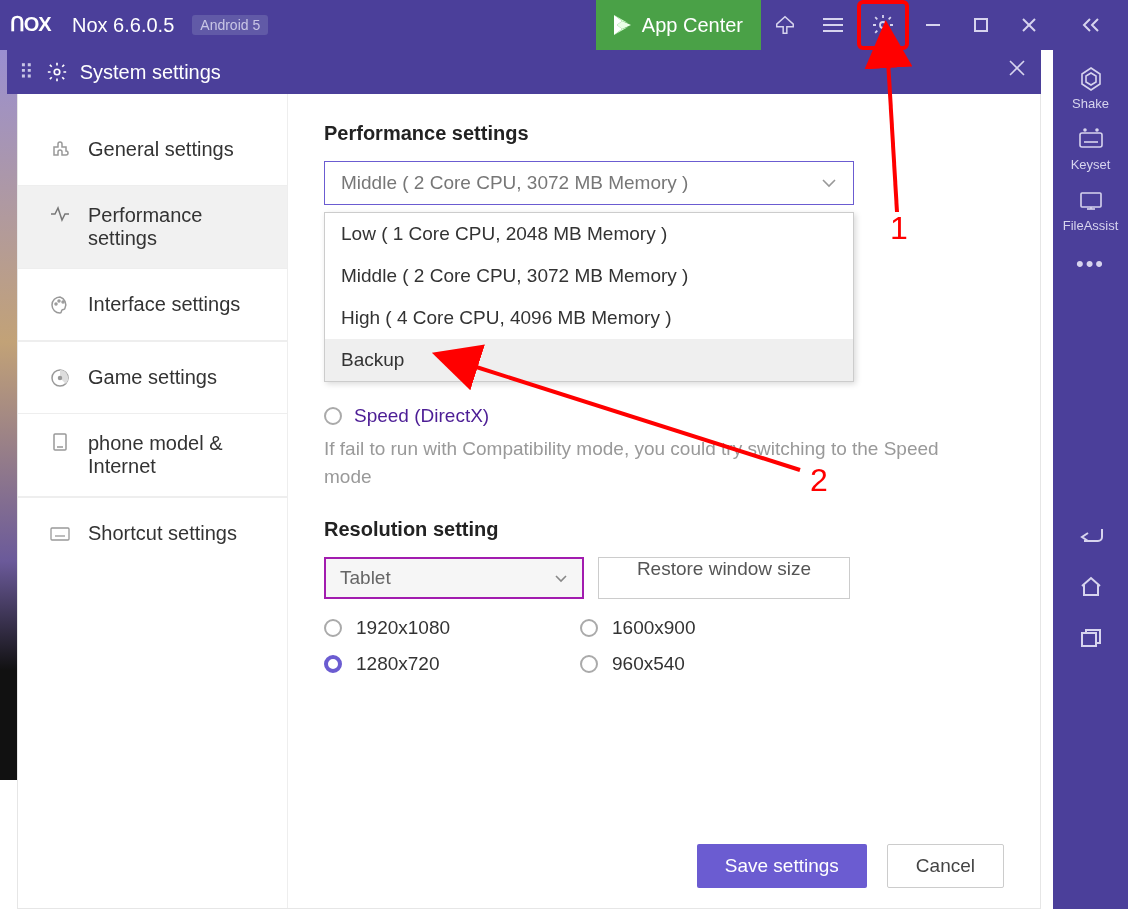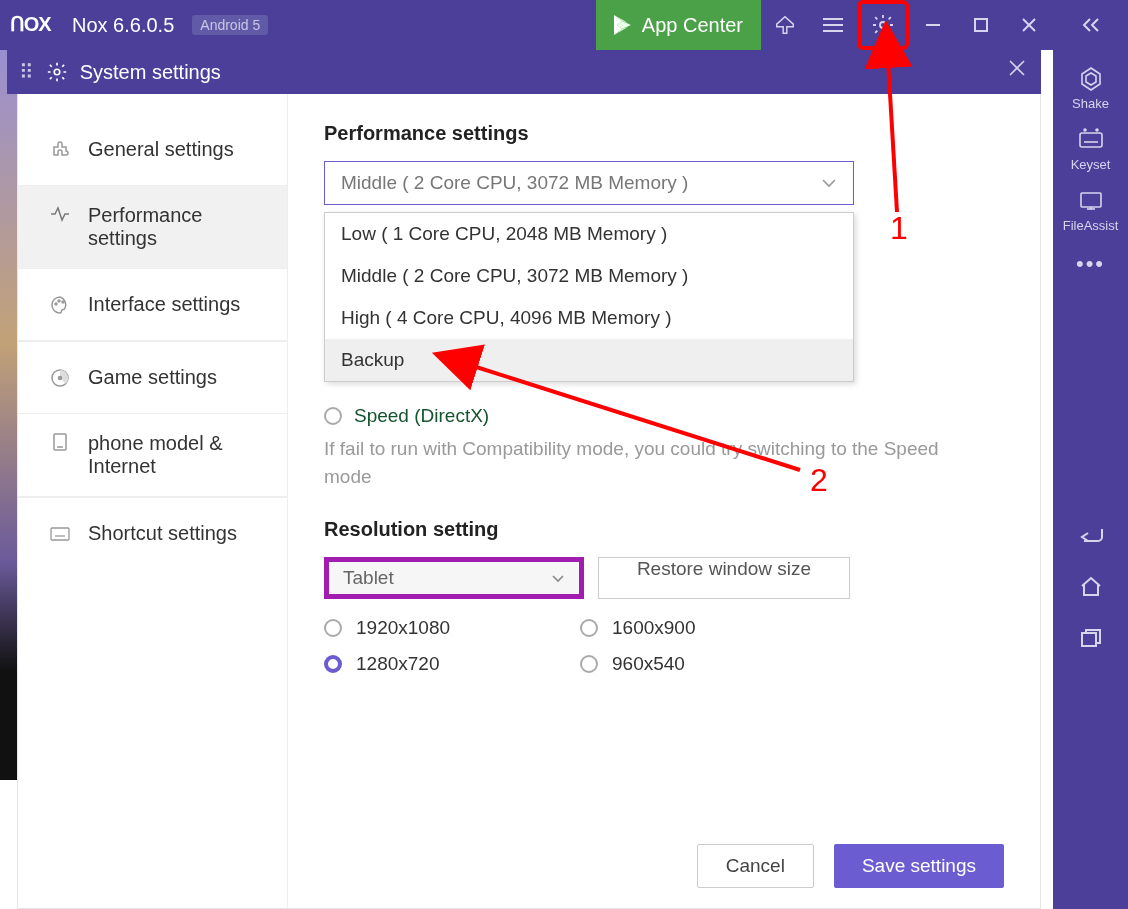--- a/index.html
+++ b/index.html
@@ -42,28 +42,28 @@
   .side-item.active { background:#f1f1f1;}
   .side-sep { height:1px; background:#eee; margin:0 0;}
   
   
   .content { flex:1; padding:28px 36px 20px 36px; position:relative;}
   .section-title { font-size:20px; font-weight:600; color:#222; margin-bottom:16px;}
   .combo { width:530px; height:44px; border:1px solid #6b5cd1; display:flex; align-items:center; justify-content:space-between; padding:0 16px; color:#777; font-size:19px; background:#fff;}
   .dropdown { position:absolute; width:530px; border:1px solid #ccc; background:#fff; box-shadow:2px 2px 6px rgba(0,0,0,0.15); z-index:5;}
   .dd-item { padding:10px 16px; font-size:19px; color:#333;}
   .dd-item.hover { background:#efefef;}
-  .radio-row { display:flex; align-items:center; gap:12px; font-size:19px; color:#14532d; margin-top:10px;}
+  .radio-row { display:flex; align-items:center; gap:12px; font-size:19px; color:#4c1d95; margin-top:10px;}
   .radio { width:18px; height:18px; border:2px solid #aaa; border-radius:50%; display:inline-block; background:#fff; flex:none;}
   .radio.sel { border:4px solid #6b5cd1;}
   .hint { color:#999; font-size:19px; margin-top:8px; max-width:650px; line-height:1.45;}
   
   .sec2 { margin-top:28px;}
   .res-row { display:flex; gap:14px; margin-top:14px;}
-  .tablet-combo { width:260px; height:42px; border:5px solid #a21caf; background:#f6f6f6; display:flex; align-items:center; justify-content:space-between; padding:0 14px; font-size:19px; color:#666;}
+  .tablet-combo { width:260px; height:42px; border:2px solid #a21caf; background:#f6f6f6; display:flex; align-items:center; justify-content:space-between; padding:0 14px; font-size:19px; color:#666;}
   .restore-btn { width:252px; height:42px; border:1px solid #ccc; background:#fff; display:flex; align-items:flex-start; justify-content:center; font-size:19px; color:#555;}
   .res-grid { margin-top:18px;}
   .res-grid-row { display:flex; gap:56px; margin-bottom:14px;}
   .res-opt { display:flex; align-items:center; gap:14px; font-size:19px; color:#333; width:200px;}
   
   .footer { position:absolute; right:36px; bottom:20px; display:flex; gap:20px;}
   .btn { height:44px; padding:0 28px; display:flex; align-items:center; justify-content:center; font-size:19px; border-radius:2px;}
   .btn-primary { background:#6b5cd1; color:#fff;}
   .btn-secondary { background:#fff; border:1px solid #ccc; color:#444;}
   
@@ -342,25 +342,25 @@
             </div>
           <div class="res-opt">
               <span class="radio"></span>
               <span>960x540</span>
             </div>
         </div>
       </div>
     </div>
 
     <div class="footer">
+      <div class="btn btn-primary">
+          <span>Save settings</span>
+        </div>
       <div class="btn btn-secondary">
           <span>Cancel</span>
-        </div>
-      <div class="btn btn-primary">
-          <span>Save settings</span>
         </div>
     </div>
   </div>
 </div>
 
 <svg class="anno" style="left:0;top:0;" width="1128" height="909">
   <defs>
     <marker id="ah" markerWidth="12" markerHeight="12" refX="2" refY="6" orient="auto">
       <path d="M0,0 L12,6 L0,12 z" fill="#ff0000"></path>
     </marker>

